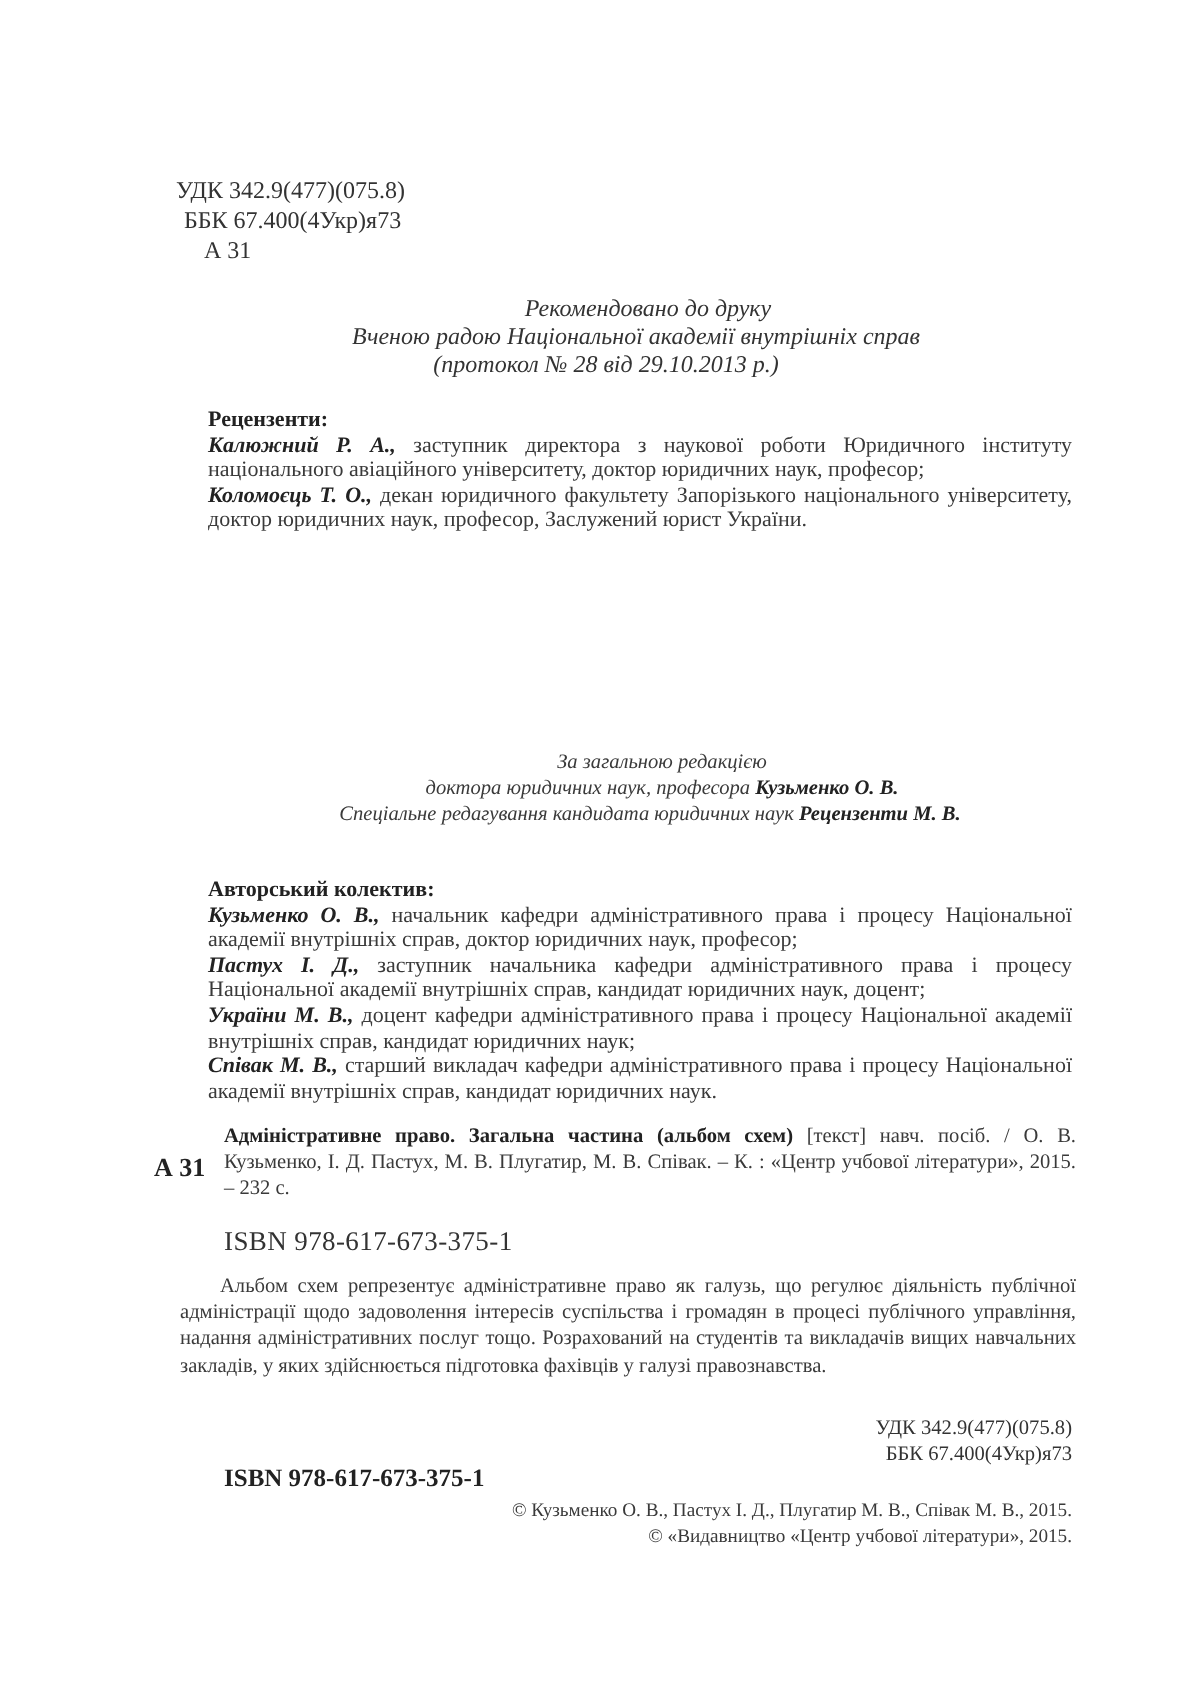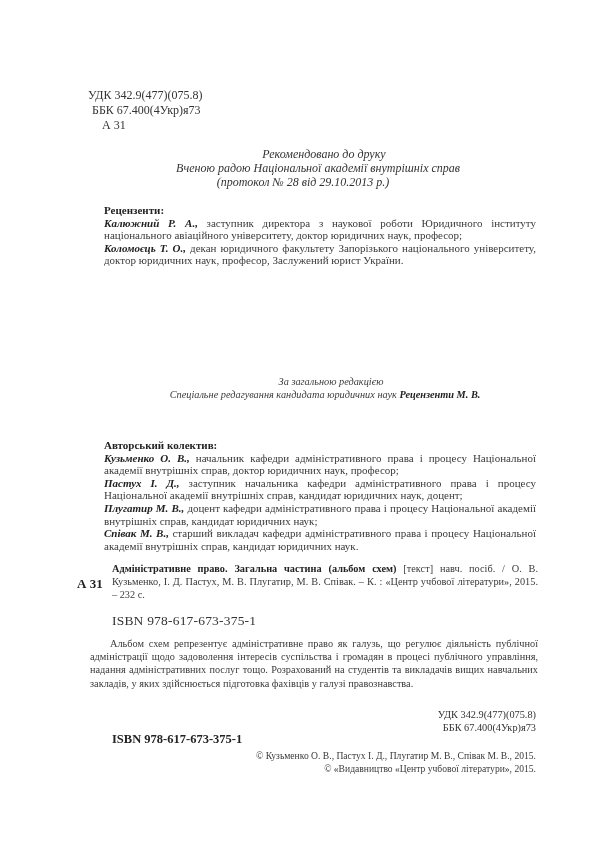--- a/index.html
+++ b/index.html
@@ -61,28 +61,29 @@
 </div>
 
 <div class="abs block reviewers">
   <div class="heading">Рецензенти:</div>
   <p><span class="name">Калюжний Р. А.,</span><span> заступник директора з наукової роботи Юридичного інституту національного авіаційного університету, доктор юридичних наук, професор;</span></p>
   <p><span class="name">Коломоєць Т. О.,</span><span> декан юридичного факультету Запорізького національного університету, доктор юридичних наук, професор, Заслужений юрист України.</span></p>
 </div>
 
 <div class="abs editors">
   <div class="e1">За загальною редакцією</div>
+  <div class="e2"><span>доктора юридичних наук, професора </span><b>Кузьменко О. В.</b></div>
   <div class="e3"><span>Спеціальне редагування кандидата юридичних наук </span><b>Рецензенти М. В.</b></div>
 </div>
 
 <div class="abs block authors">
   <div class="heading">Авторський колектив:</div>
   <p><span class="name">Кузьменко О. В.,</span><span> начальник кафедри адміністративного права і процесу Національної академії внутрішніх справ, доктор юридичних наук, професор;</span></p>
   <p><span class="name">Пастух І. Д.,</span><span> заступник начальника кафедри адміністративного права і процесу Національної академії внутрішніх справ, кандидат юридичних наук, доцент;</span></p>
-  <p><span class="name">Плугатир М. В.,</span><span> доцент кафедри адміністративного права і процесу Національної академії внутрішніх справ, кандидат юридичних наук;</span></p>
+  <p><span class="name">України М. В.,</span><span> доцент кафедри адміністративного права і процесу Національної академії внутрішніх справ, кандидат юридичних наук;</span></p>
   <p><span class="name">Співак М. В.,</span><span> старший викладач кафедри адміністративного права і процесу Національної академії внутрішніх справ, кандидат юридичних наук.</span></p>
 </div>
 
 <div class="abs index-code">А 31</div>
 <div class="abs biblio"><b>Адміністративне право. Загальна частина (альбом схем)</b><span> [текст] навч. посіб. / О. В. Кузьменко, І. Д. Пастух, М. В. Плугатир, М. В. Співак. – К. : «Центр учбової літератури», 2015. – 232 с.</span></div>
 <div class="abs isbn1">ISBN 978-617-673-375-1</div>
 
 <div class="abs abstract">Альбом схем репрезентує адміністративне право як галузь, що регулює діяльність публічної адміністрації щодо задоволення інтересів суспільства і громадян в процесі публічного управління, надання адміністративних послуг тощо. Розрахований на студентів та викладачів вищих навчальних закладів, у яких здійснюється підготовка фахівців у галузі правознавства.</div>
 
 <div class="abs codes2">

